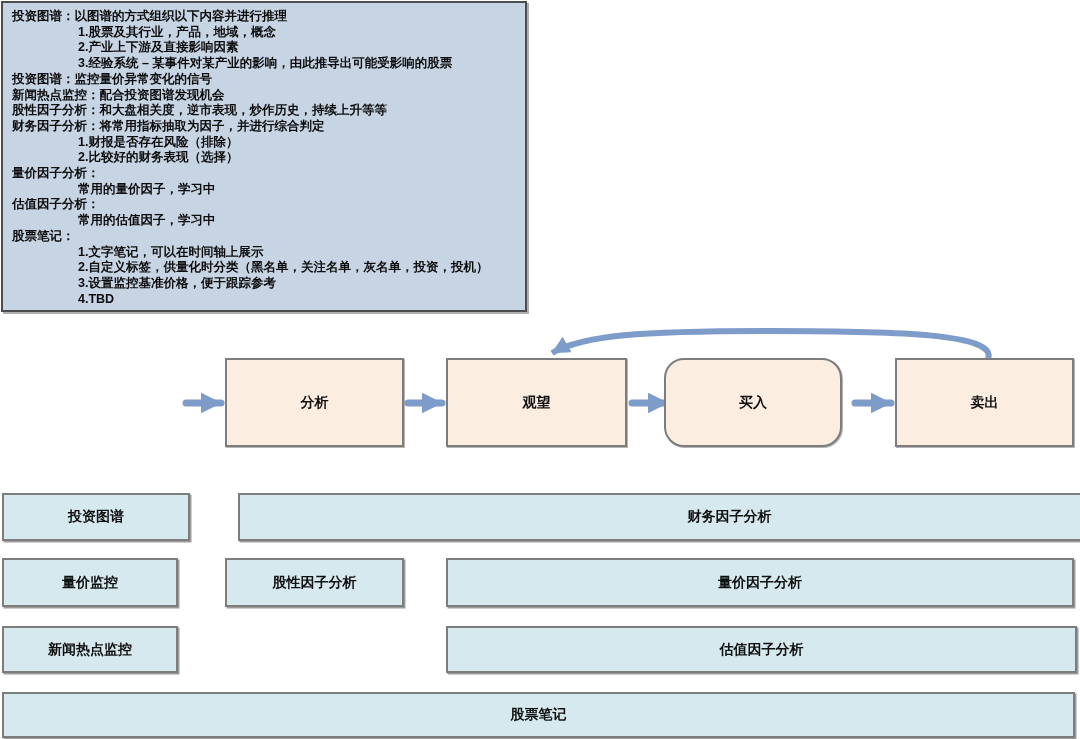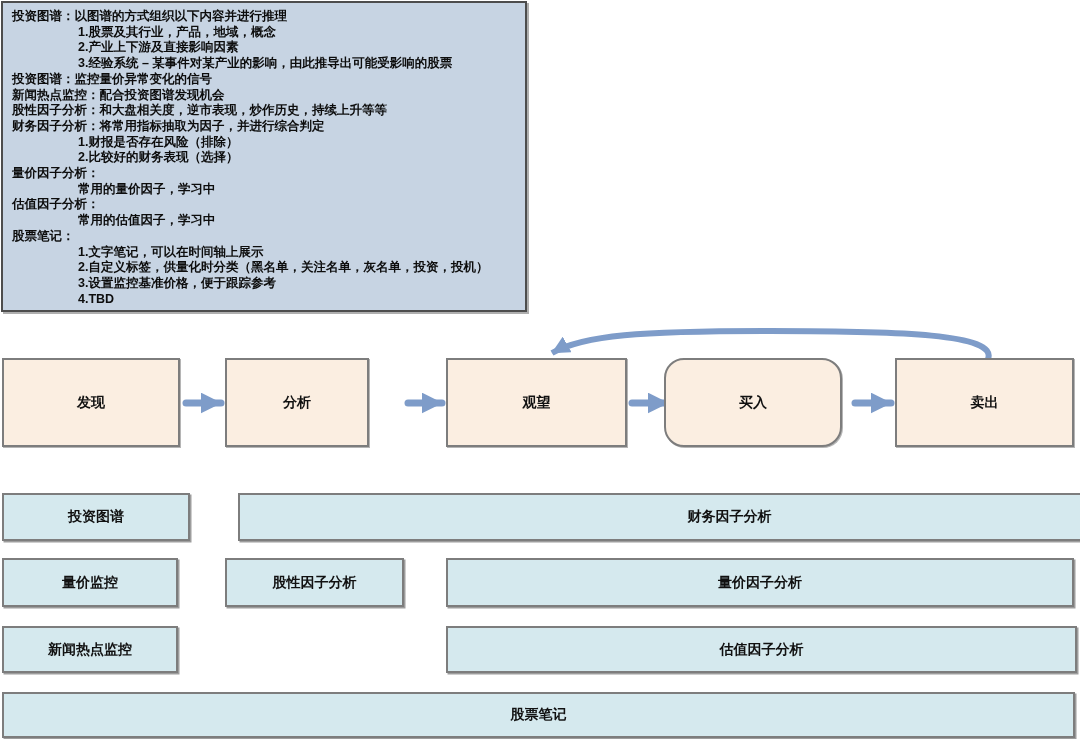--- a/index.html
+++ b/index.html
@@ -45,21 +45,21 @@
     box-sizing: border-box;
     background: var(--flow_bg, #FBEEE1);
     border: 2px solid #7d7d7d;
     box-shadow: 1px 1px 0 rgba(90,90,90,0.45);
     display: flex; align-items: center; justify-content: center;
   }
   .fbox span, .bbox span {
     font-size: 14px; font-weight: bold; color: #111111;
   }
   .f1 { left: 2px;   width: 178px; }
-  .f2 { left: 225px; width: 144px; }
+  .f2 { left: 225px; width: 179px; }
   .f3 { left: 446px; width: 181px; }
   .f4 { left: 664px; width: 178px; border-radius: 20px; }
   .f5 { left: 895px; width: 179px; }
 
   
   .bbox {
     position: absolute;
     box-sizing: border-box;
     background: var(--block_bg, #D5E9EE);
     border: 2px solid #7d7d7d;
@@ -108,23 +108,20 @@
         <path class="ah-shape" d="M0,0 L3,1.5 L0,3 Z"></path>
       </marker>
     </defs>
     <path class="arrow" d="M 186 403 L 221 403" marker-end="url(#ah)"></path>
     <path class="arrow" d="M 408 403 L 442 403" marker-end="url(#ah)"></path>
     <path class="arrow" d="M 632 403 L 668 403" marker-end="url(#ah)"></path>
     <path class="arrow" d="M 855 403 L 891 403" marker-end="url(#ah)"></path>
     <path class="arrow curved" d="M 988 359 C 998 334 900 331 770 331 C 640 331 584 335 552 353" marker-end="url(#ah)"></path>
   </svg>
 
-  <div class="fbox f1">
-    <span>发现</span>
-  </div>
   <div class="fbox f2">
     <span>分析</span>
   </div>
   <div class="fbox f3">
     <span>观望</span>
   </div>
   <div class="fbox f4">
     <span>买入</span>
   </div>
   <div class="fbox f5">

